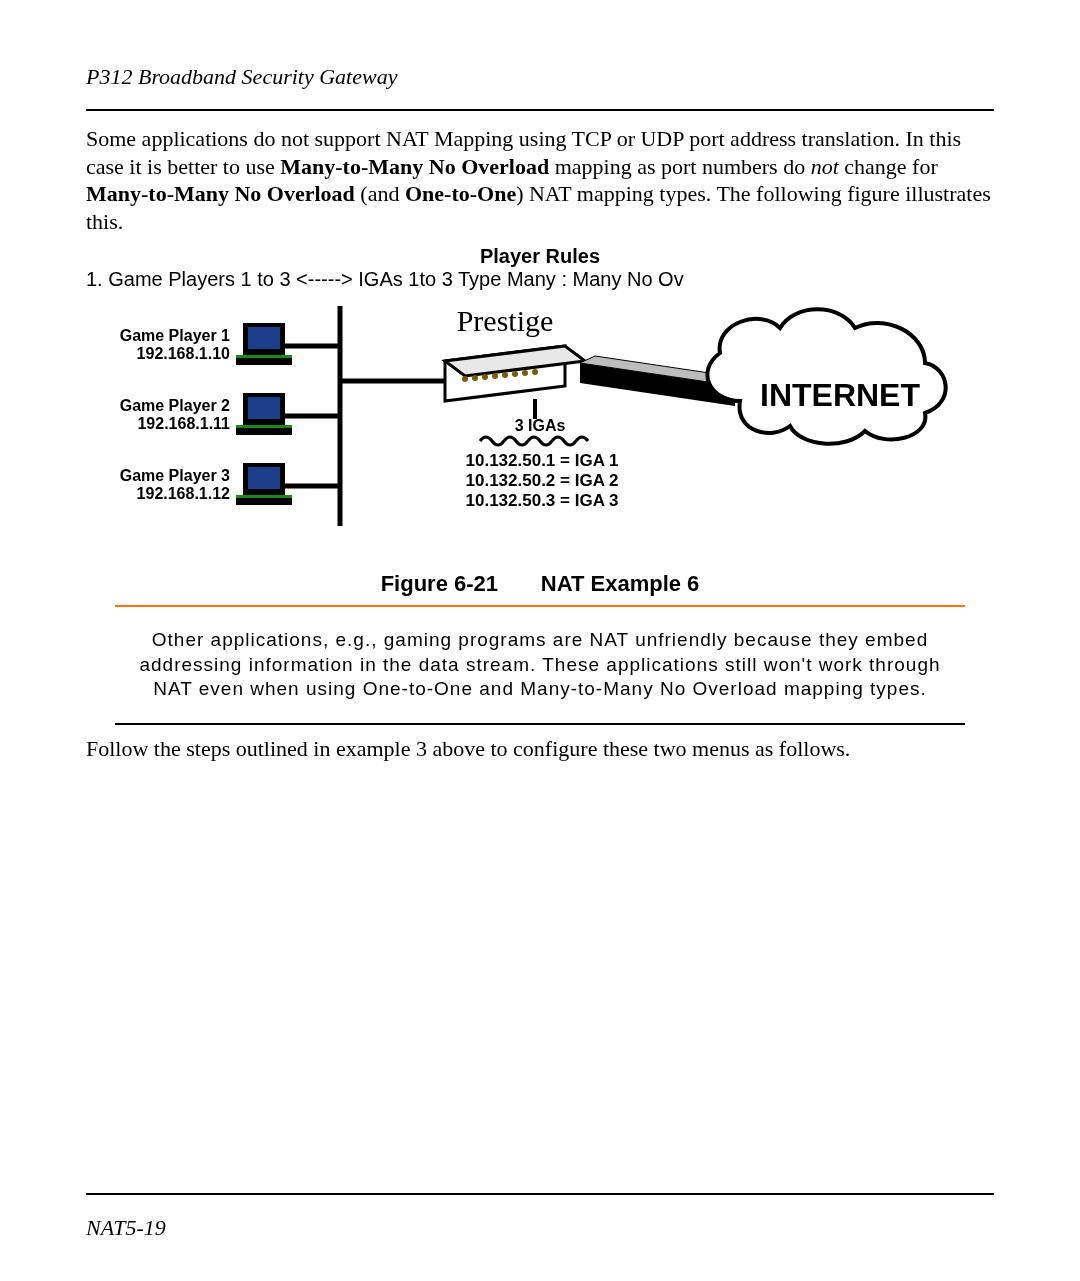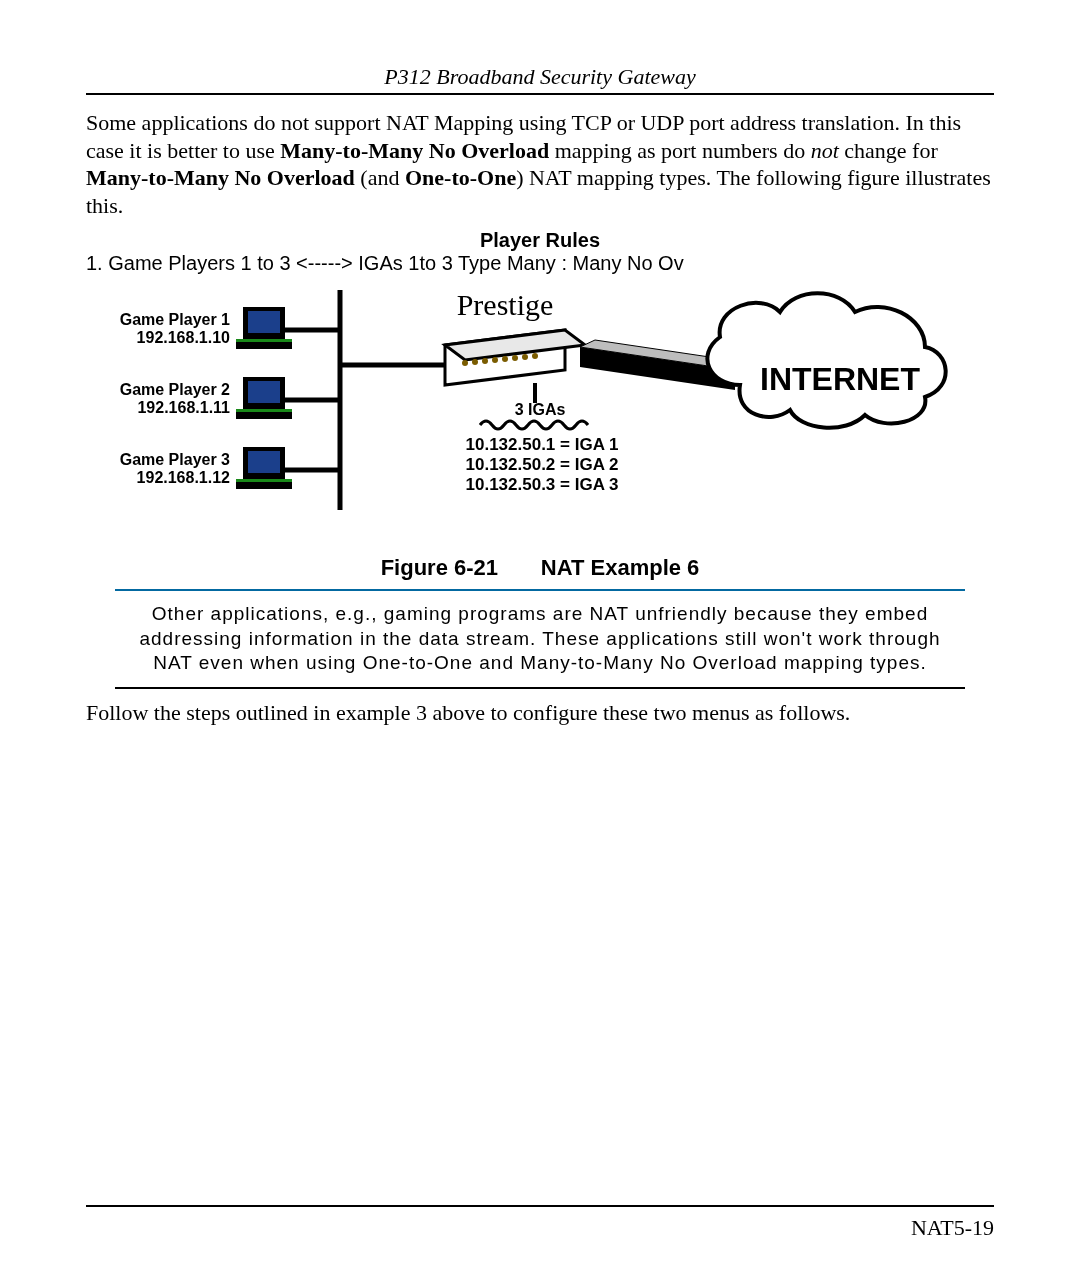--- a/index.html
+++ b/index.html
@@ -13,23 +13,23 @@
   .page {
     box-sizing: border-box;
     width: 1080px;
     min-height: 1281px;
     padding: 64px 86px 40px 86px;
     position: relative;
   }
   .running-head {
     font-style: italic;
     font-size: 22px;
-    text-align: center;
+    text-align: left;
     border-bottom: 2px solid #000;
-    padding-bottom: 3px;
+    padding-bottom: 19px;
     margin-bottom: 14px;
   }
   h2.section-title {
     font-family: Arial, Helvetica, sans-serif;
     font-weight: bold;
     font-size: 26px;
     margin: 10px 0 6px 0;
   }
   p.body {
     font-size: 22px;
@@ -58,41 +58,42 @@
     margin: 0 auto;
   }
   .fig-caption {
     text-align: center;
     font-family: Arial, Helvetica, sans-serif;
     font-weight: bold;
     font-size: 22px;
     margin: 16px 0 8px 0;
   }
   .note-box {
-    border-top: 2px solid #0369a1;
+    border-top: 2px solid #f97316;
     border-bottom: 2px solid #000;
-    padding: 11px 10px;
+    padding: 21px 10px;
     font-family: Arial, Helvetica, sans-serif;
     font-size: 19px;
     letter-spacing: 1px;
     text-align: center;
     line-height: 1.3;
     margin: 0 auto 10px auto;
     width: 830px;
   }
   .footer {
     position: absolute;
     bottom: 40px;
     left: 86px;
     right: 86px;
     border-top: 2px solid #000;
-    padding-top: 8px;
-    font-size: 22px;
+    padding-top: 20px;
+    font-size: 22px;
+    font-style: italic;
     display: flex;
-    justify-content: flex-end;
+    justify-content: flex-start;
   }
   
   .svg-label { font-family: Arial, Helvetica, sans-serif; font-weight: bold; }
 </style>
 </head>
 <body>
 
 <div class="page">
 
   <div class="running-head">P312  Broadband Security Gateway</div>

